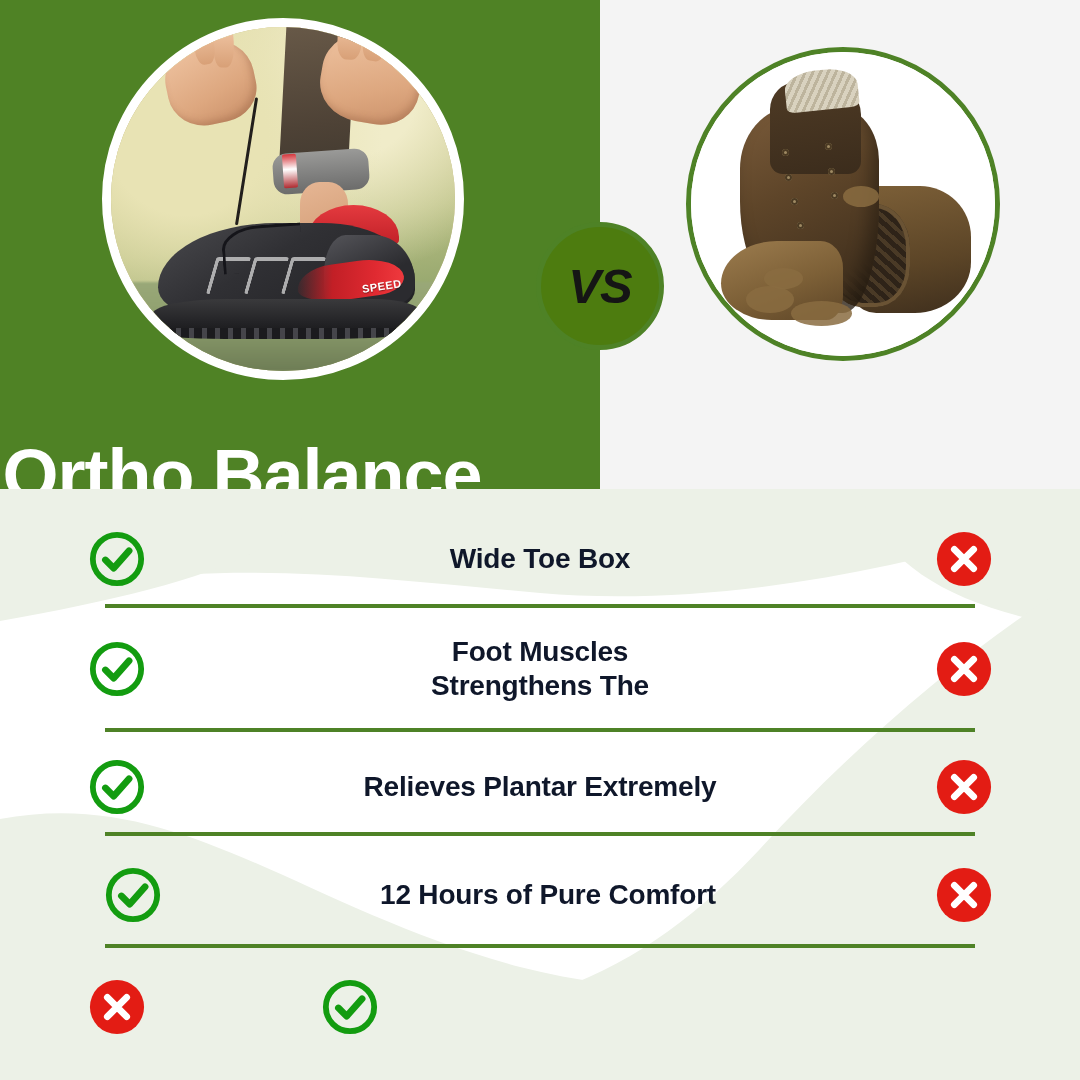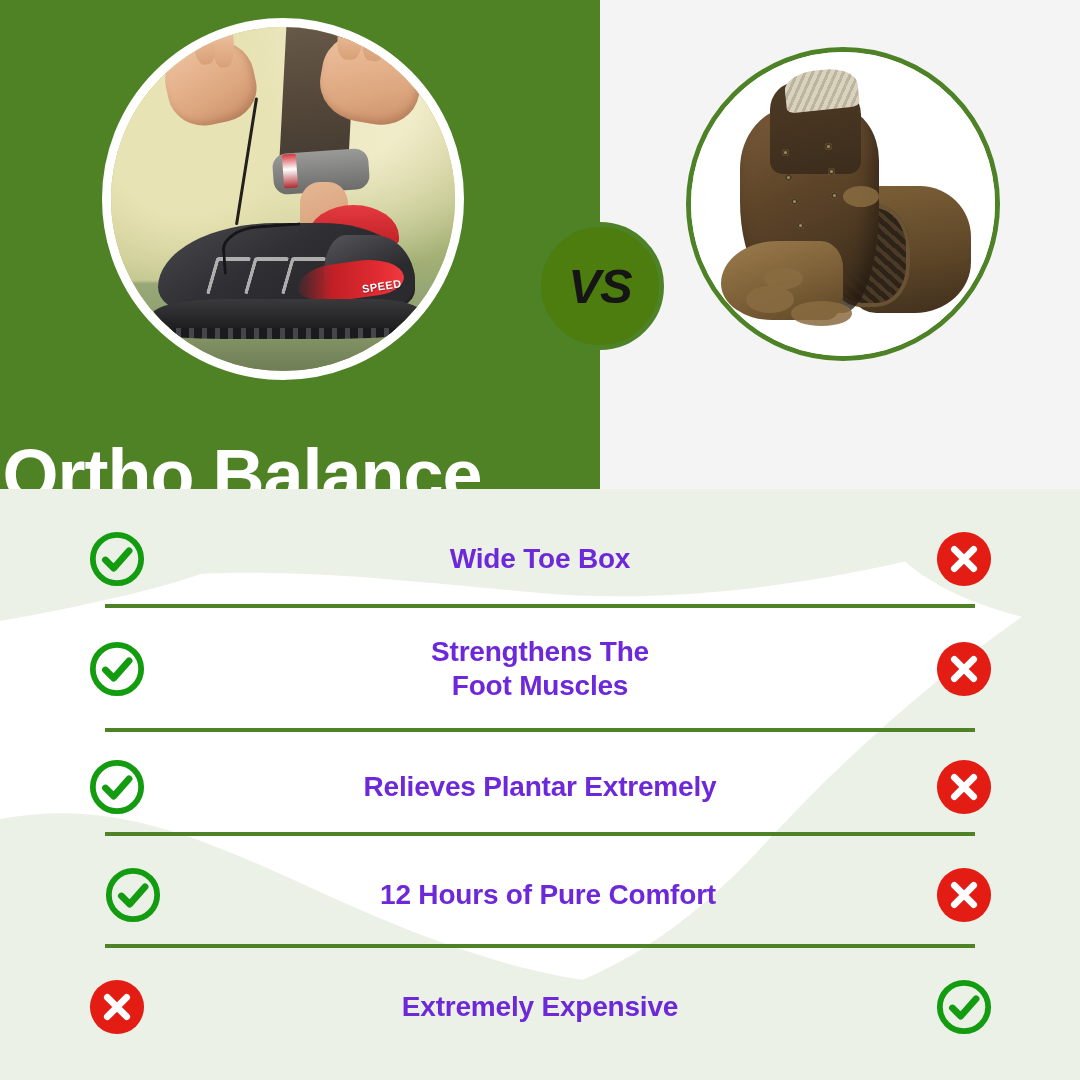--- a/index.html
+++ b/index.html
@@ -224,21 +224,21 @@
     position:absolute; left:0; width:1080px;
     display:flex; align-items:center;
   }
   .cell-icon {
     width:233px; display:flex; align-items:center; justify-content:center;
     flex:0 0 233px;
   }
   .cell-icon.right { flex:0 0 233px; }
   .cell-label {
     flex:1 1 auto; text-align:center;
-    font-size:28px; font-weight:bold; color:#6d28d9; line-height:1.22;
+    font-size:28px; font-weight:bold; color:#0f172a; line-height:1.22;
     letter-spacing:-.2px;
   }
   .sep {
     position:absolute; left:105px; width:870px; height:4px;
     background:#4E8226;
   }
 
   .ico { width:58px; height:58px; display:block; }
 </style>
 </head>
@@ -350,22 +350,22 @@
     <div class="sep" style="top:115px;"></div>
 
     <div class="row" style="top:125px;height:110px;">
       <div class="cell-icon">
         <svg class="ico" viewBox="0 0 60 60">
           <circle cx="30" cy="30" r="25" fill="none" stroke="#139C10" stroke-width="6"></circle>
           <path d="M18 31 L26.5 39.5 L42.5 21.5" fill="none" stroke="#139C10" stroke-width="7" stroke-linecap="round" stroke-linejoin="round"></path>
         </svg>
       </div>
       <div class="cell-label">
+        <div>Foot Muscles</div>
         <div>Strengthens The</div>
-        <div>Foot Muscles</div>
       </div>
       <div class="cell-icon right">
         <svg class="ico" viewBox="0 0 60 60">
           <circle cx="30" cy="30" r="28" fill="#E31C14"></circle>
           <path d="M20 20 L40 40 M40 20 L20 40" stroke="#ffffff" stroke-width="7" stroke-linecap="round"></path>
         </svg>
       </div>
     </div>
     <div class="sep" style="top:239px;"></div>
 
@@ -403,21 +403,20 @@
     </div>
     <div class="sep" style="top:455px;"></div>
 
     <div class="row" style="top:470px;height:96px;">
       <div class="cell-icon">
         <svg class="ico" viewBox="0 0 60 60">
           <circle cx="30" cy="30" r="28" fill="#E31C14"></circle>
           <path d="M20 20 L40 40 M40 20 L20 40" stroke="#ffffff" stroke-width="7" stroke-linecap="round"></path>
         </svg>
       </div>
-      <div class="cell-label">Extremely Expensive</div>
       <div class="cell-icon right">
         <svg class="ico" viewBox="0 0 60 60">
           <circle cx="30" cy="30" r="25" fill="none" stroke="#139C10" stroke-width="6"></circle>
           <path d="M18 31 L26.5 39.5 L42.5 21.5" fill="none" stroke="#139C10" stroke-width="7" stroke-linecap="round" stroke-linejoin="round"></path>
         </svg>
       </div>
     </div>
 
   </div>
 </div>

